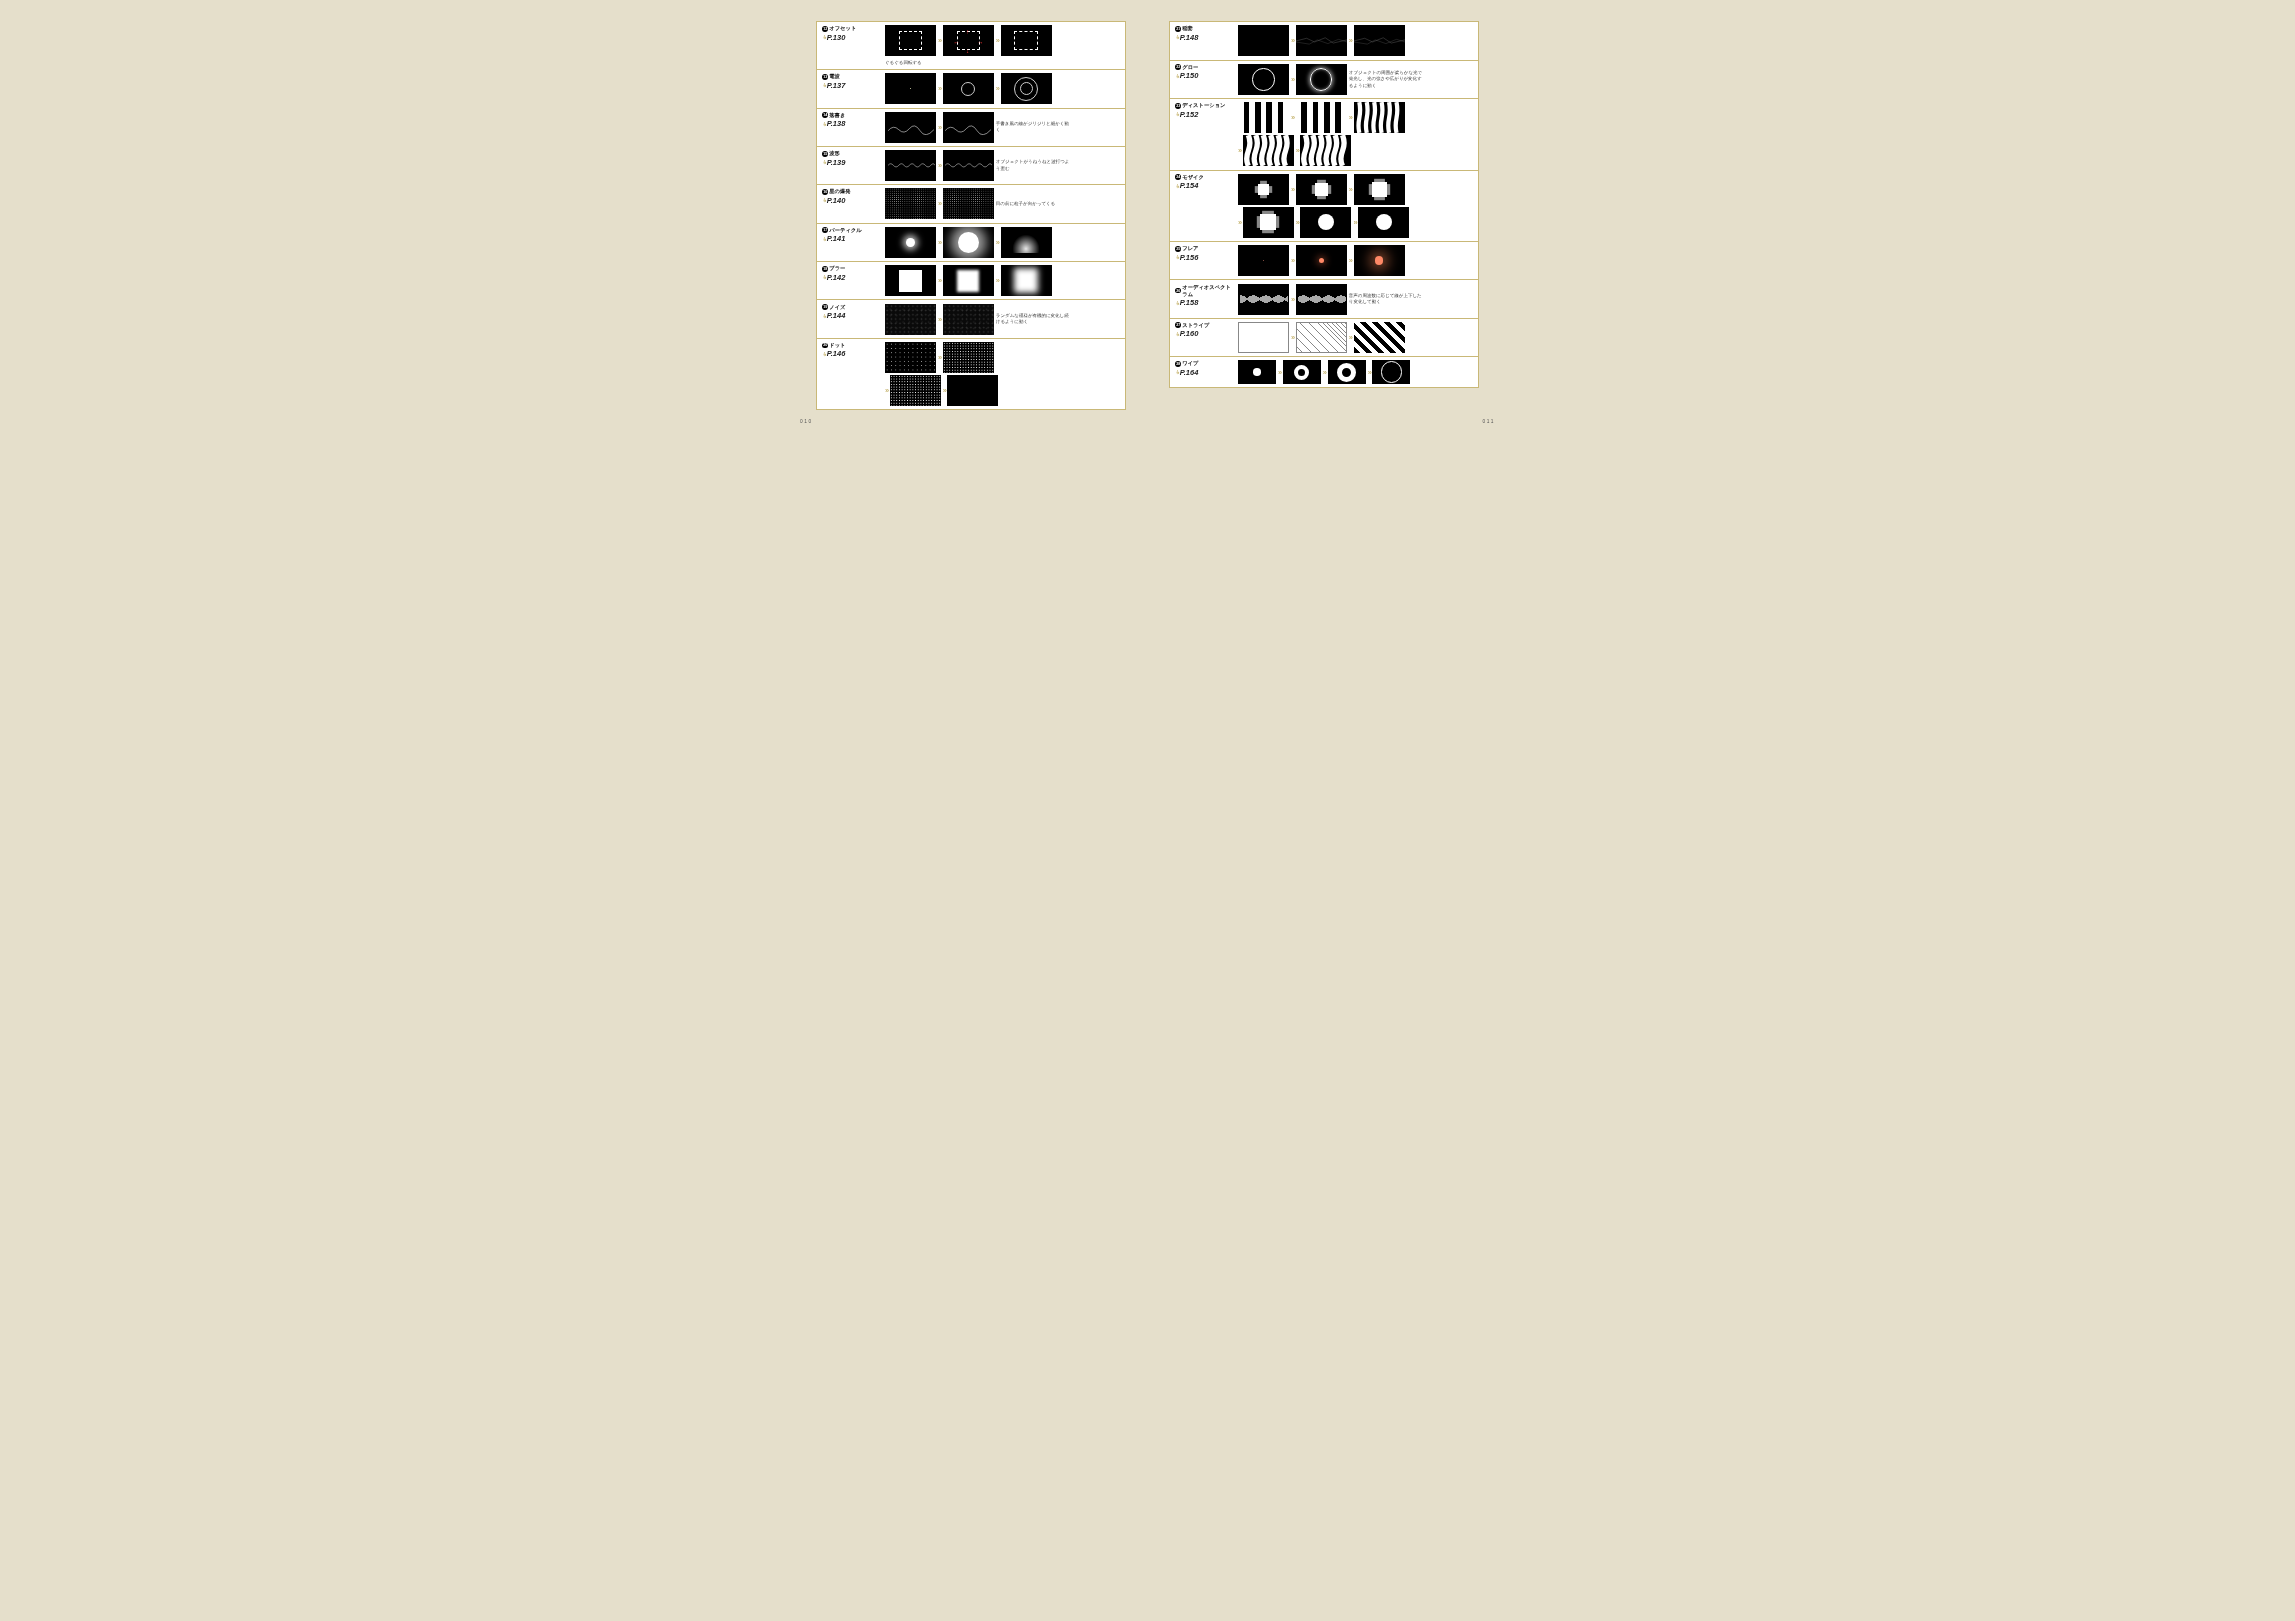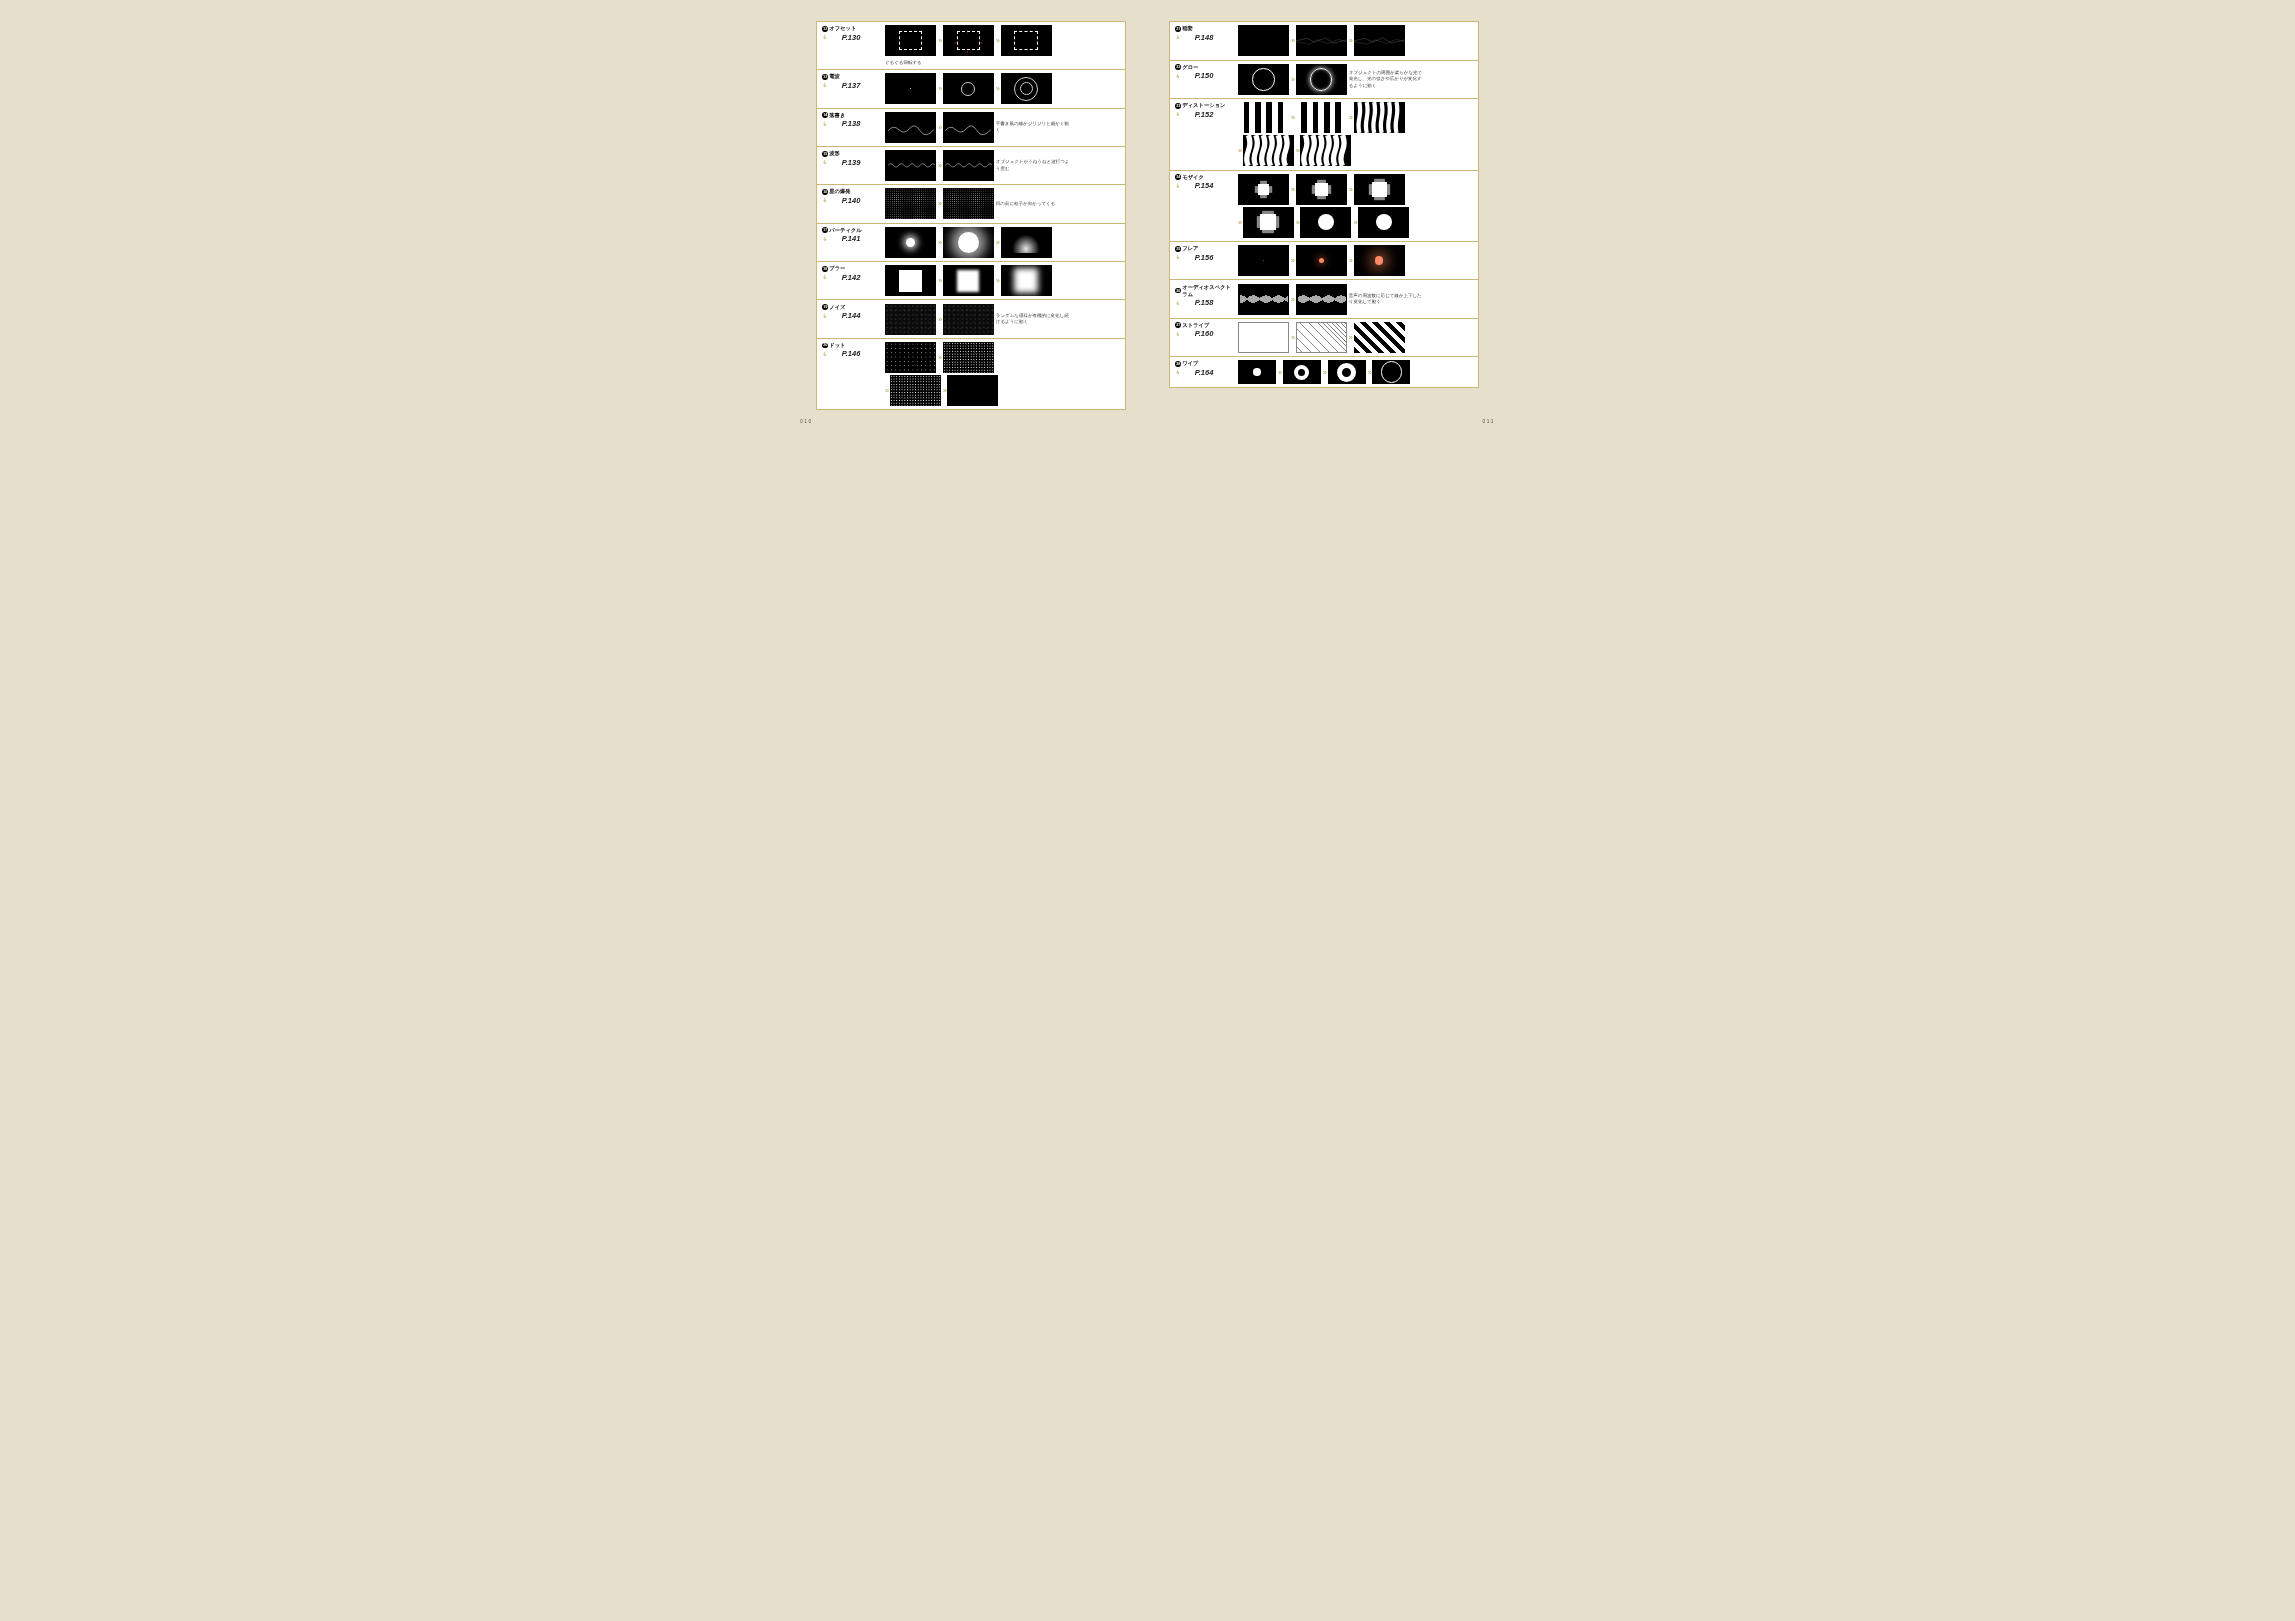--- a/index.html
+++ b/index.html
@@ -62,21 +62,21 @@
     flex-shrink: 0;
   }
   .entry-page {
     font-size: 7.5px;
     font-style: italic;
     font-weight: bold;
     color: #222;
     margin-top: 0.5px;
     display: flex;
     align-items: center;
-    gap: 15px;
+    gap: 0;
   }
   .arrow-small {
     font-size: 5.3px;
     color: #c9b877;
   }
   .entry-body {
     flex: 1;
     padding: 3.2px 4.3px 3.2px 0;
     display: flex;
     flex-direction: column;

